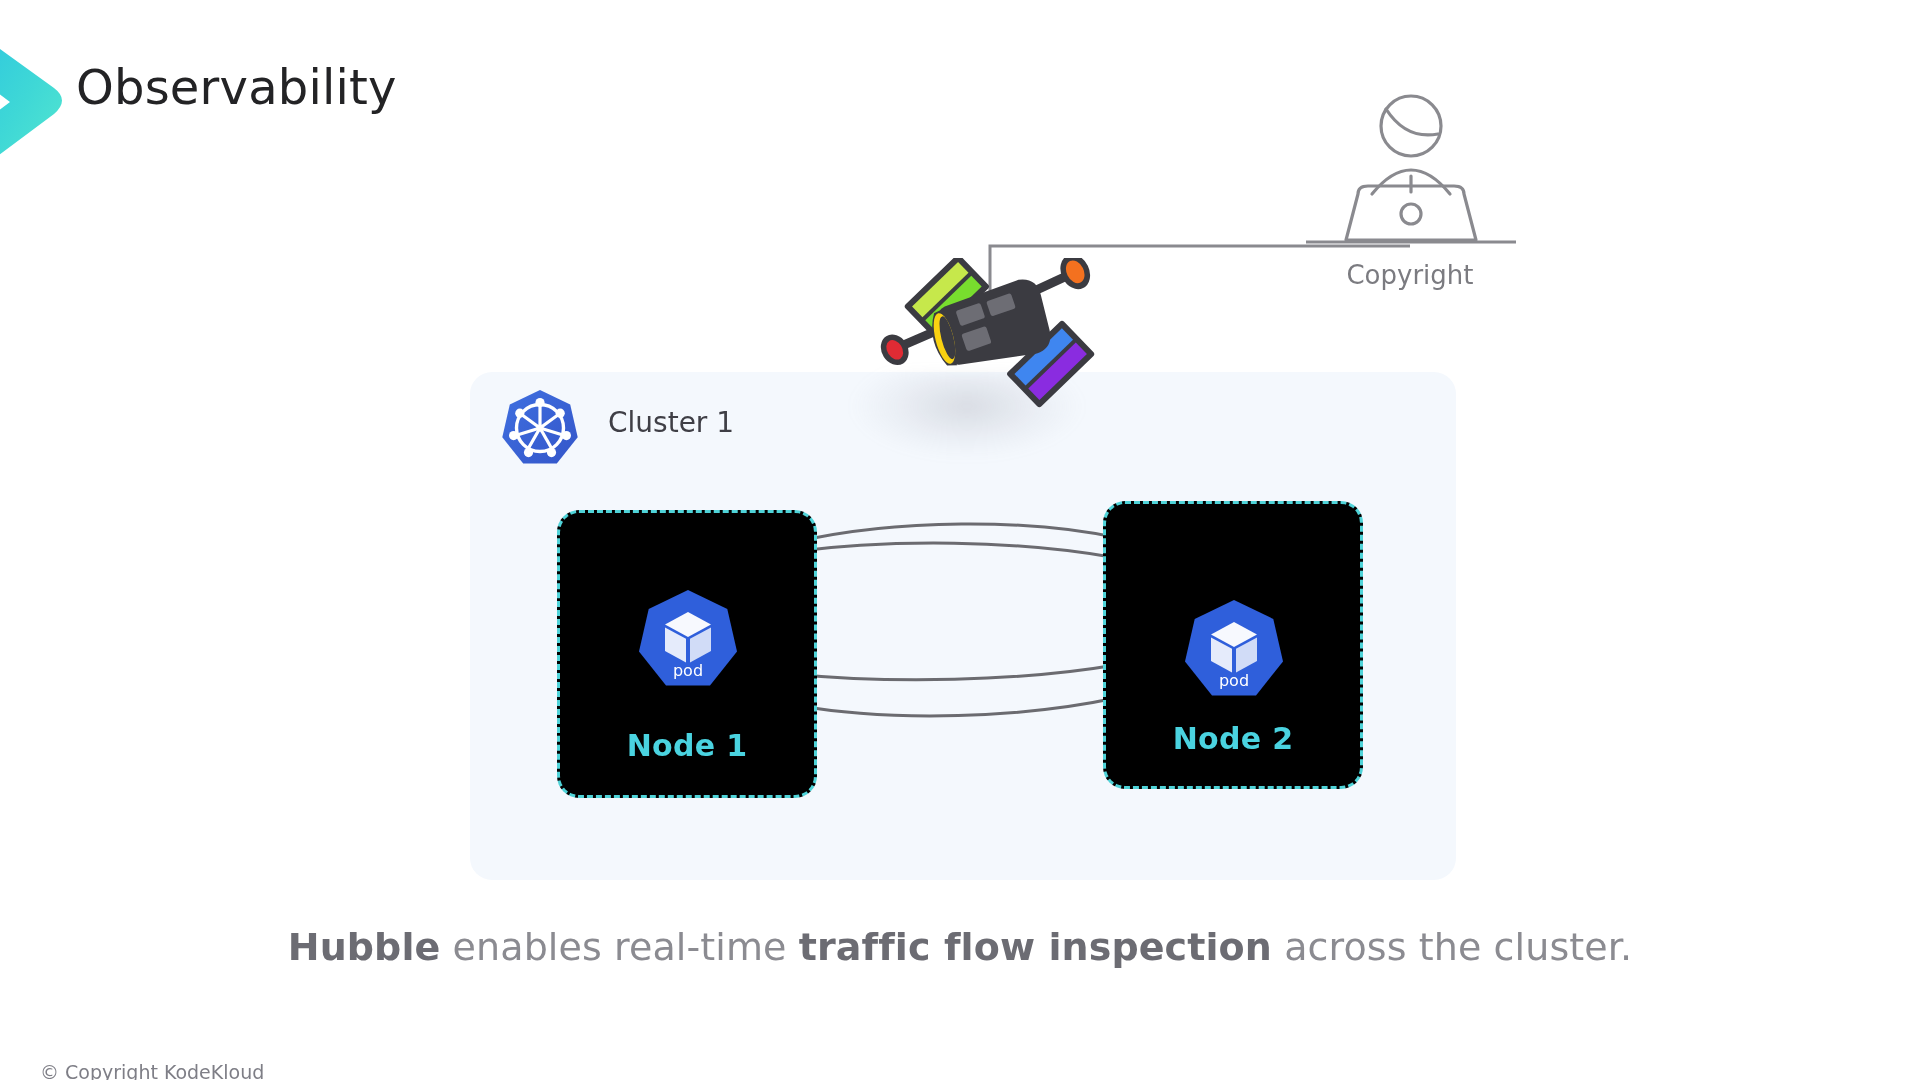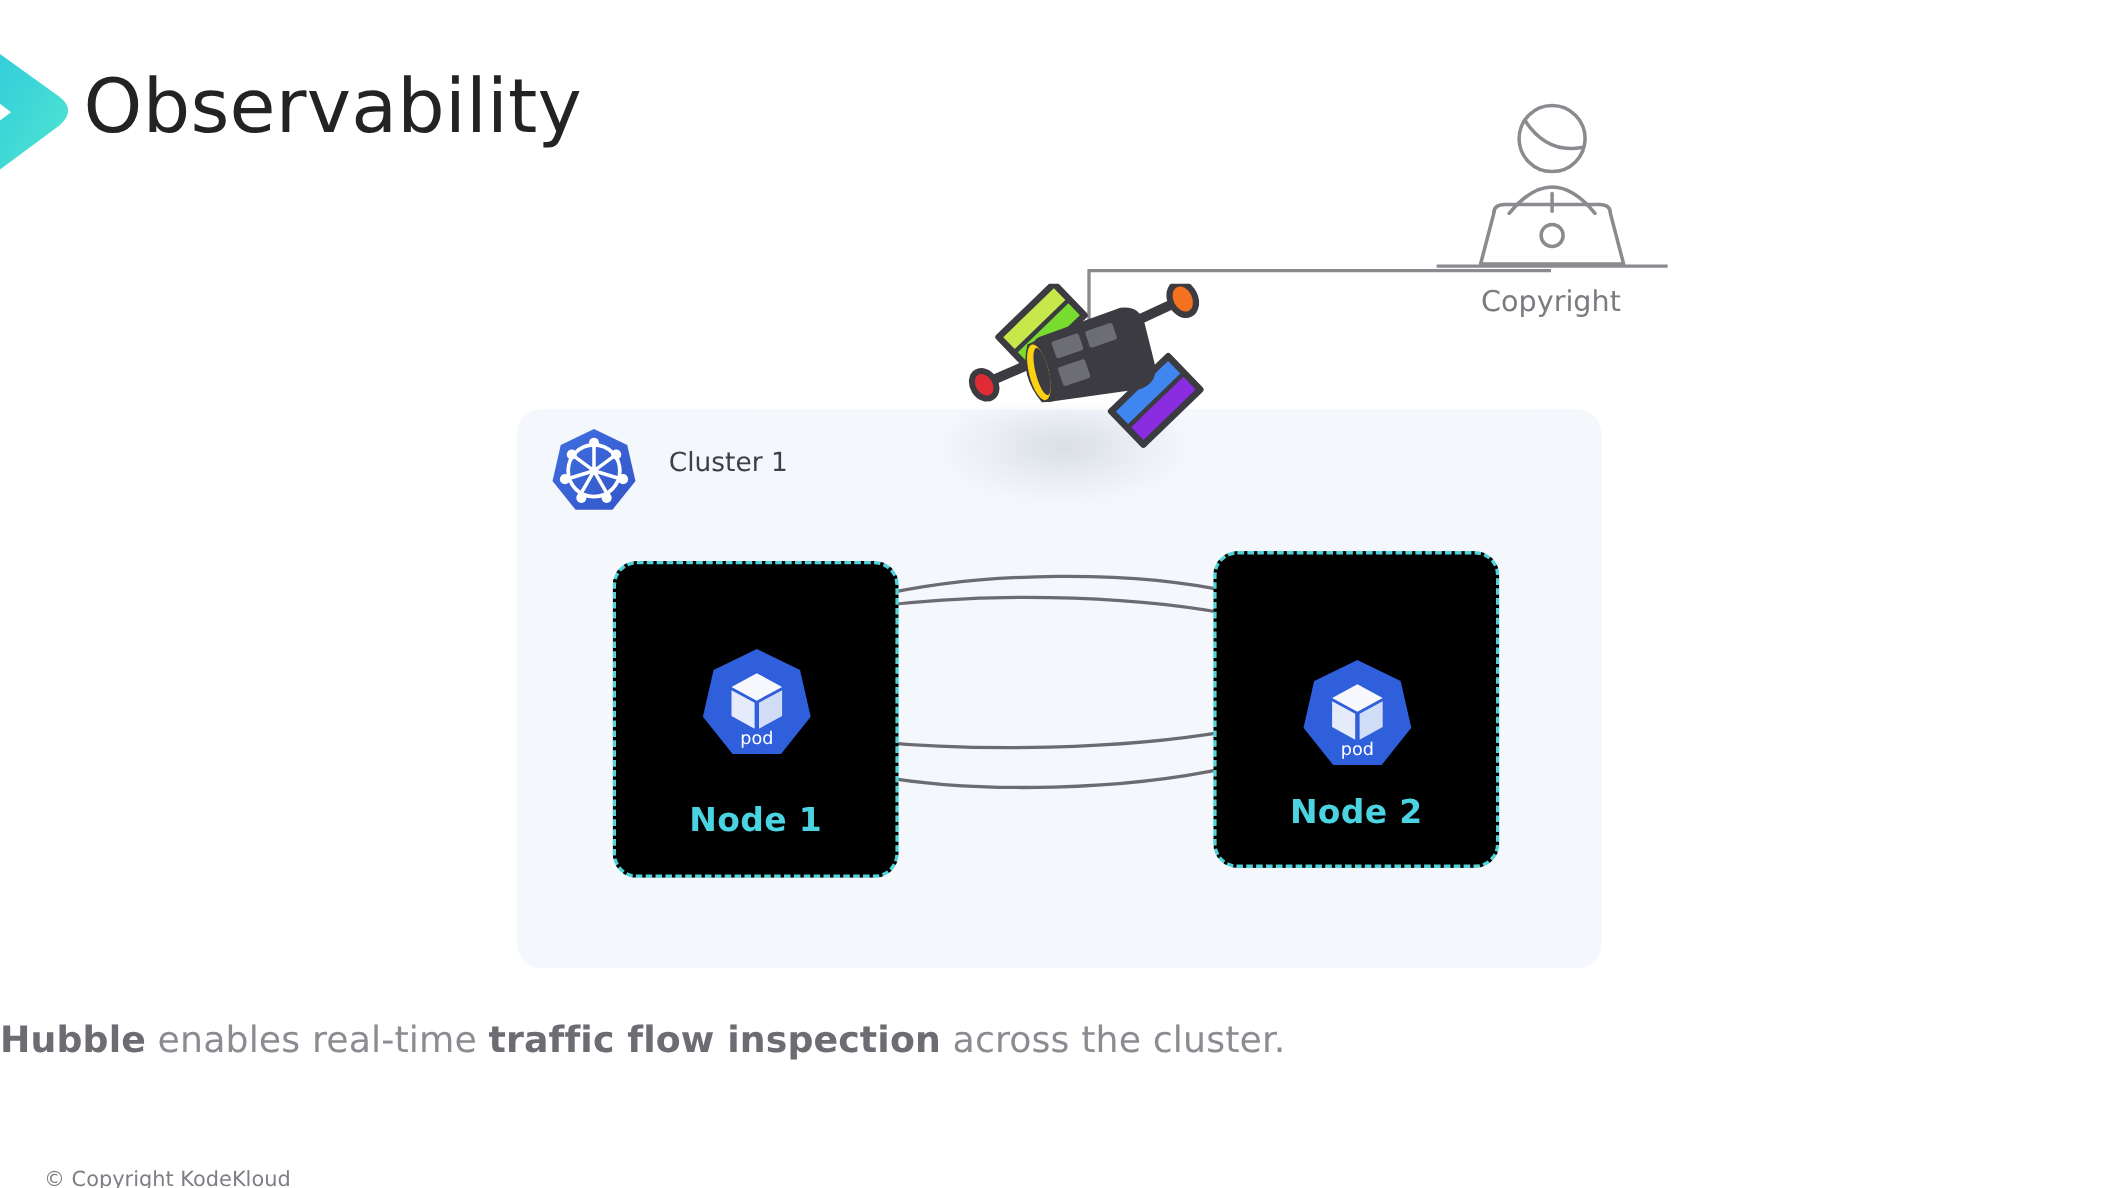--- a/index.html
+++ b/index.html
@@ -23,21 +23,21 @@
     top: 22px;
     width: 104px;
     height: 160px;
   }
 
   
   .slide-title {
     position: absolute;
     left: 76px;
     top: 62px;
-    font-size: 68px;
+    font-size: 48px;
     font-weight: 400;
     color: #232325;
     letter-spacing: 0.2px;
     line-height: 1.05;
     white-space: nowrap;
   }
 
   
   .developer-group {
     position: absolute;
@@ -80,21 +80,21 @@
     position: absolute;
     left: 500px;
     top: 388px;
     width: 80px;
     height: 80px;
   }
   .cluster-label {
     position: absolute;
     left: 608px;
     top: 406px;
-    font-size: 24px;
+    font-size: 28px;
     color: #3f3f46;
     font-weight: 400;
     white-space: nowrap;
   }
 
   
   .node-box {
     position: absolute;
     border: 3px dashed #4fd3d8;
     border-radius: 22px;
@@ -160,21 +160,22 @@
     width: 240px;
     height: 160px;
   }
 
   
   .caption {
     position: absolute;
     left: 0;
     top: 925px;
     width: 1920px;
-    font-size: 33px;
+    text-align: center;
+    font-size: 38px;
     color: #8b8b91;
     font-weight: 400;
     letter-spacing: 0.1px;
   }
   .caption b {
     color: #6c6c73;
     font-weight: 700;
   }
 
   

